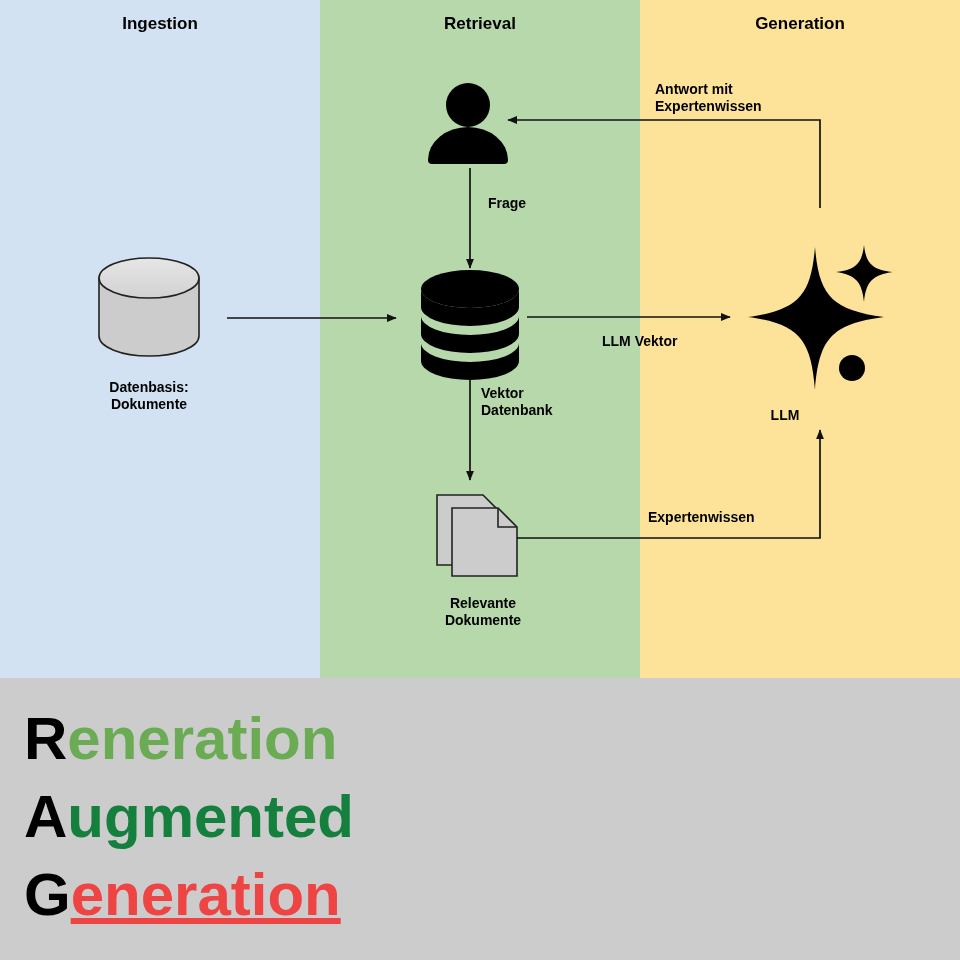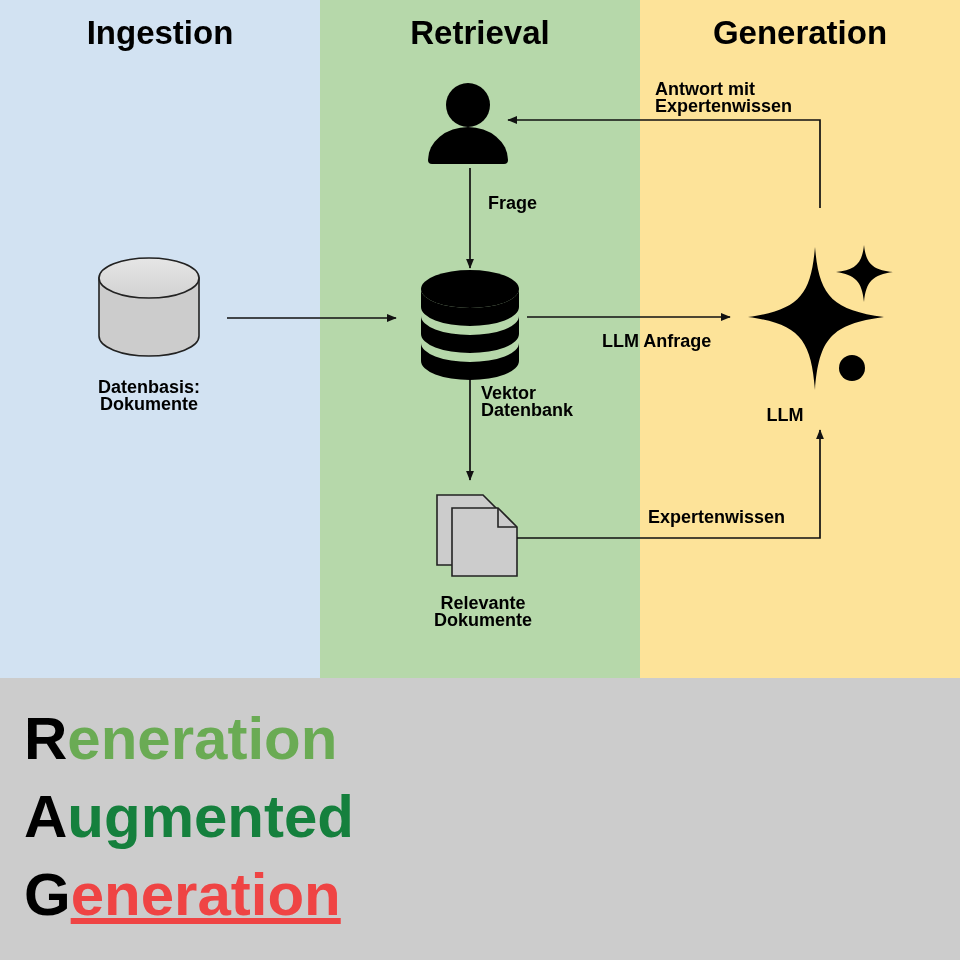--- a/index.html
+++ b/index.html
@@ -33,33 +33,33 @@
     height: 282px;
     background: #cccccc;
   }
 
   
   .col-title {
     position: absolute;
     top: 14px;
     width: 320px;
     text-align: center;
-    font-size: 33px;
+    font-size: 17px;
     font-weight: bold;
     color: #000000;
     letter-spacing: 0px;
   }
   #title-ingestion  { left: 0; }
   #title-retrieval  { left: 320px; }
   #title-generation { left: 640px; }
 
   
   .label {
     position: absolute;
-    font-size: 18px;
+    font-size: 14px;
     font-weight: bold;
     color: #000000;
     line-height: 17px;
     white-space: pre-line;
   }
   .label.center { text-align: center; }
 
   
   #art {
     position: absolute;
@@ -180,21 +180,21 @@
 Dokumente</div>
 
   <div class="label" id="lbl-frage" style="left:488px; top:195px;text-align:center;">Frage</div>
 
   <div class="label" id="lbl-vektor-db" style="left:481px; top:385px;">Vektor
 Datenbank</div>
 
   <div class="label center" id="lbl-dokumente" style="left:383px; top:595px; width:200px;">Relevante
 Dokumente</div>
 
-  <div class="label" id="lbl-llm-anfrage" style="left:602px; top:333px;">LLM Anfrage</div>
+  <div class="label" id="lbl-llm-anfrage" style="left:602px; top:333px;">LLM Vektor</div>
 
   <div class="label" id="lbl-antwort" style="left:655px; top:81px;">Antwort mit
 Expertenwissen</div>
 
   <div class="label" id="lbl-expertenwissen" style="left:648px; top:509px;">Expertenwissen</div>
 
   <div class="label center" id="lbl-llm" style="left:735px; top:407px; width:100px;">LLM</div>
 
   <div id="rag-block">
     <div class="rag-line">

